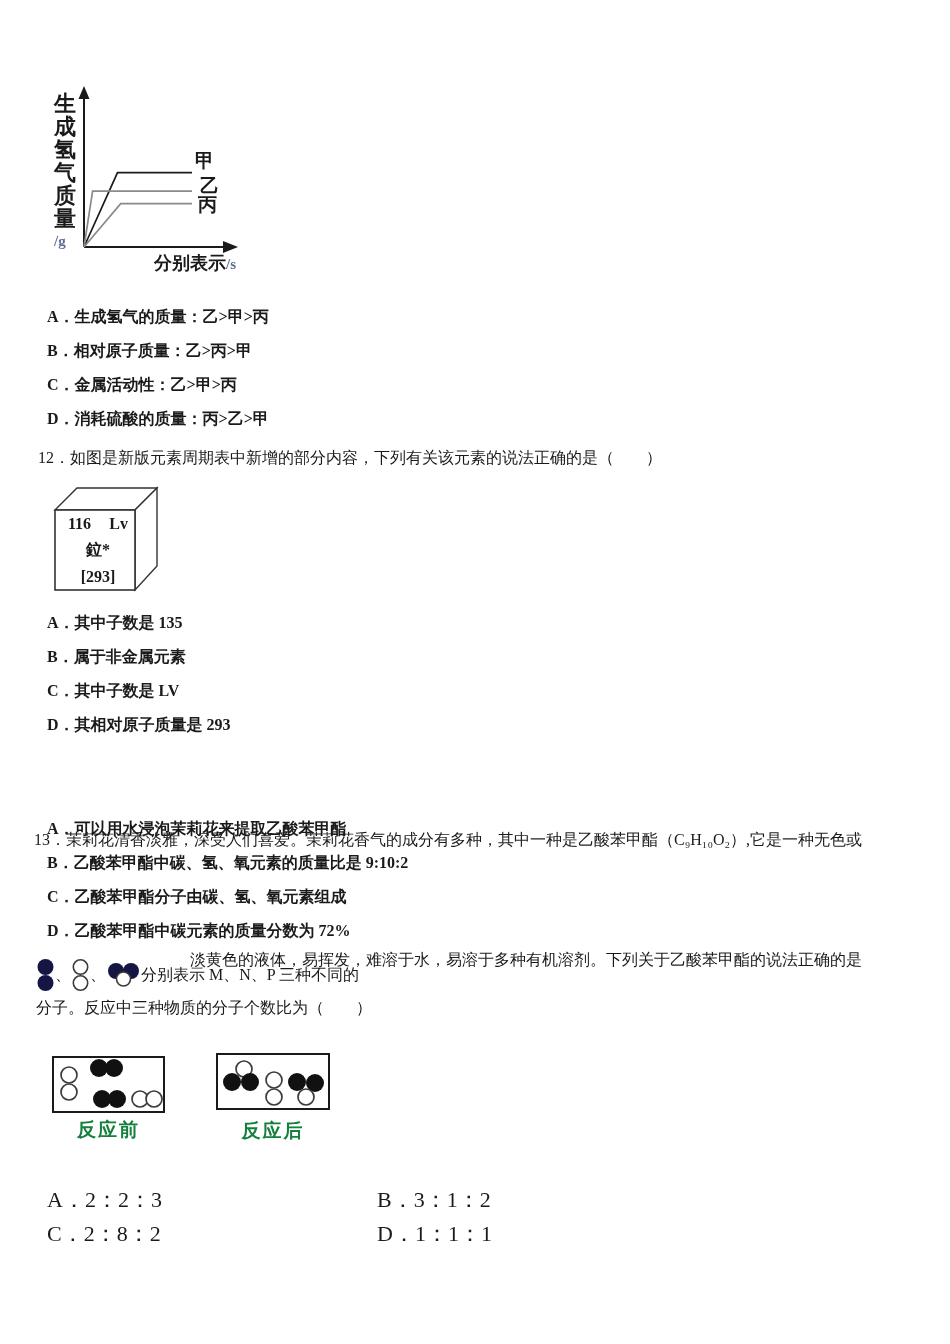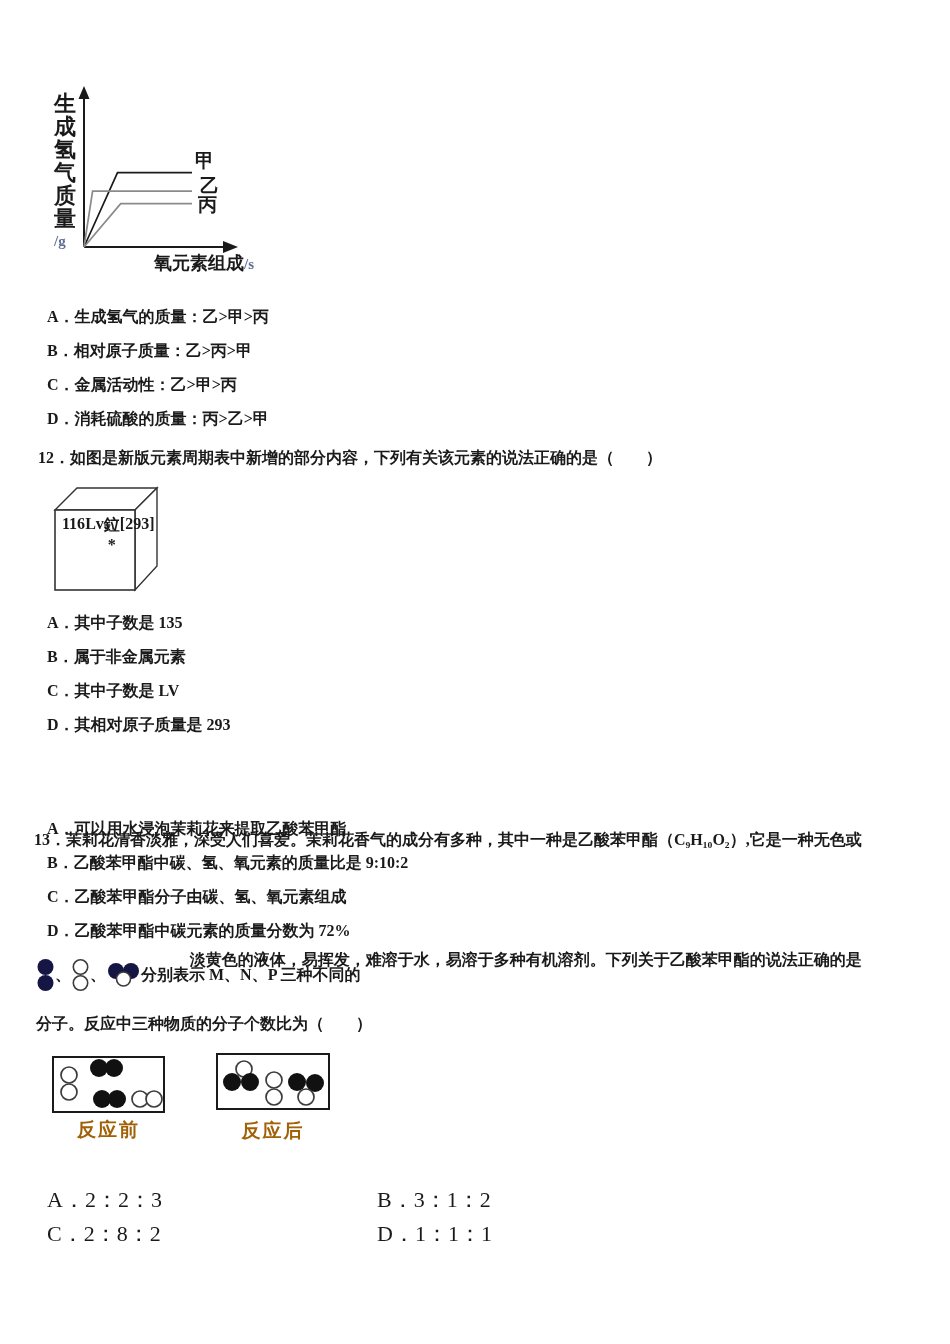--- a/index.html
+++ b/index.html
@@ -17,42 +17,42 @@
   .q11-fig svg{position:absolute;left:0;top:0;}
   .clabel{position:absolute;font-size:19px;font-weight:600;}
   .c-jia{left:145px;top:63px;}
   .c-yi{left:150px;top:88px;}
   .c-bing{left:148px;top:107px;}
   .xlab{position:absolute;left:104px;top:166px;font-size:18px;font-weight:700;white-space:nowrap;}
   .xlab .unit{font-weight:600;font-size:15px;}
   
   .opts{position:absolute;}
   .opt{font-size:16px;font-weight:600;line-height:21px;margin-bottom:13px;white-space:pre;}
-  .stem{position:absolute;font-size:16px;font-weight:700;white-space:pre;}
+  .stem{position:absolute;font-size:16px;font-weight:400;white-space:pre;}
   
   .cube{position:absolute;left:53px;top:484px;width:112px;height:108px;}
   .cube svg{position:absolute;left:0;top:0;}
   .cube-text{
     position:absolute;left:2px;top:26px;width:80px;height:80px;
-    display:flex;flex-direction:row;justify-content:space-between;
-    box-sizing:border-box;padding:5px 7px 4px 7px;font-weight:600;font-size:16px;
+    display:flex;flex-direction:column;justify-content:space-between;
+    box-sizing:border-box;padding:5px 7px 4px 13px;font-weight:600;font-size:16px;
   }
   .cube-row{display:flex;justify-content:space-between;align-items:baseline;}
   .cube-mid,.cube-bot{text-align:center;}
   
   .q13-stem{line-height:40px;text-align:right;}
   
   .q14-stem{white-space:nowrap;}
   .q14-line1{height:46px;display:flex;align-items:center;}
   .q14-line1 span{white-space:pre;}
   .mol-icon{margin:0 1px;flex:0 0 auto;}
-  .q14-line2{margin-top:16px;}
+  .q14-line2{margin-top:0;}
   .rbox{position:absolute;background:#fff;border:2px solid #1a1a1a;}
   .rbox svg{display:block;}
-  .rlabel{position:absolute;font-size:19px;font-weight:700;color:#a16207;text-align:center;letter-spacing:2px;}
+  .rlabel{position:absolute;font-size:19px;font-weight:700;color:#15803d;text-align:center;letter-spacing:2px;}
   .q14-opt{position:absolute;font-size:22px;font-weight:400;white-space:pre;margin-top:24px;}
 </style>
 </head>
 <body>
 
 <div class="page">
 
   <div class="q11-fig">
     <div class="ylab">生成氢气质量</div>
     <div class="yunit" style="color:#5f6f95;">/g</div>
@@ -64,21 +64,21 @@
       <polygon points="188,162 173,156 173,168" fill="#1a1a1a"></polygon>
 
     <polyline points="34.0,162.0 67.5,87.6 142.0,87.6" fill="none" stroke="#1a1a1a" stroke-width="1.7"></polyline>
         <polyline points="34.0,162.0 42.6,106.2 142.0,106.2" fill="none" stroke="#8a8a8a" stroke-width="1.7"></polyline>
         <polyline points="34.0,162.0 70.7,118.6 142.0,118.6" fill="none" stroke="#8a8a8a" stroke-width="1.7"></polyline>
       </svg>
     <span class="clabel c-jia">甲</span>
     <span class="clabel c-yi">乙</span>
     <span class="clabel c-bing">丙</span>
     <div class="xlab">
-      <span>氧元素组成</span><span class="unit" style="color:#5f6f95;">/s</span>
+      <span>分别表示</span><span class="unit" style="color:#5f6f95;">/s</span>
     </div>
   </div>
 
   <div class="opts" style="left:47px;top:306px;">
     <div class="opt">A．生成氢气的质量：乙&gt;甲&gt;丙</div>
     <div class="opt">B．相对原子质量：乙&gt;丙&gt;甲</div>
     <div class="opt">C．金属活动性：乙&gt;甲&gt;丙</div>
     <div class="opt">D．消耗硫酸的质量：丙&gt;乙&gt;甲</div>
   </div>
 

